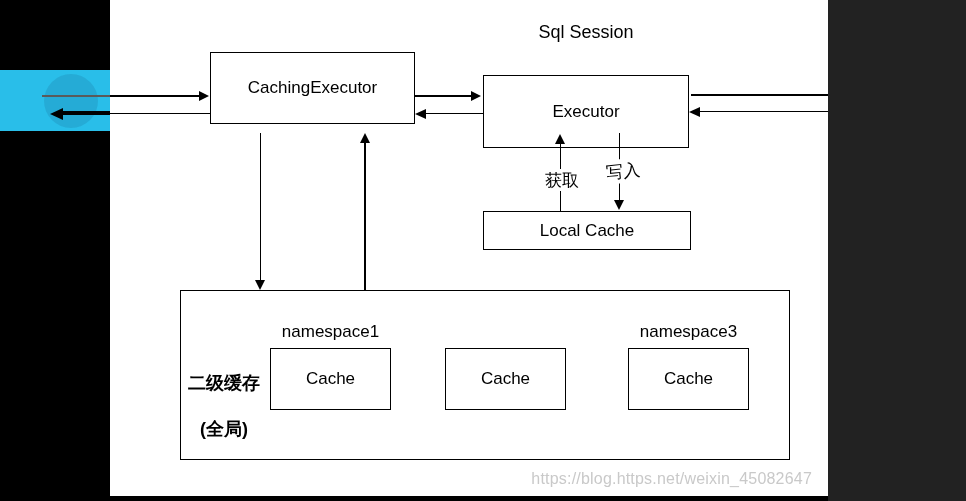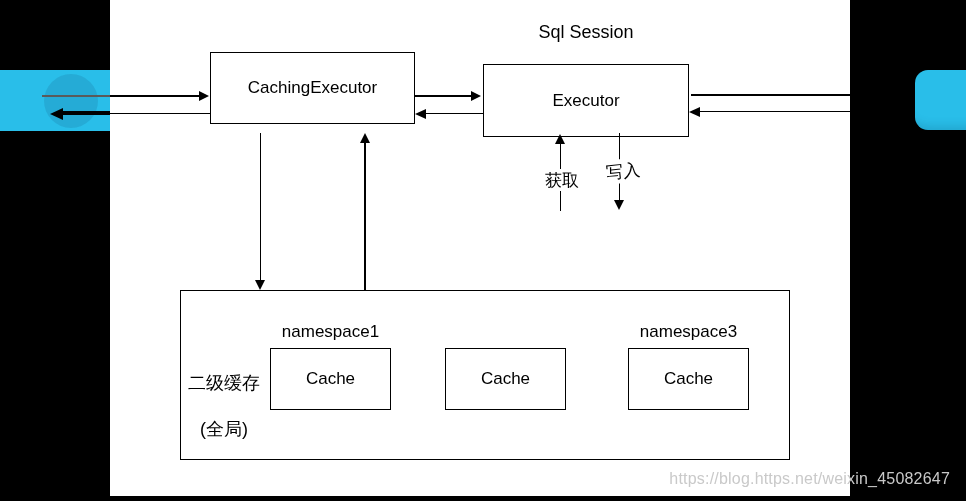--- a/index.html
+++ b/index.html
@@ -1,17 +1,17 @@
 <!DOCTYPE html>
 <html><head>
 <meta charset="utf-8">
 <style>
   html,body{margin:0;padding:0;background:#222;}
   .stage{
-    position:relative;width:966px;height:501px;background:#ffffff;
+    position:relative;width:828px;height:501px;background:#ffffff;
     overflow:hidden;font-family:"Liberation Sans","DejaVu Sans",sans-serif;color:#000;
   }
   .abs{position:absolute;}
   .letterbox{background:#000000;}
   .bar-left{left:0;top:0;width:110px;height:501px;z-index:1;}
   .bar-right{left:850px;top:0;width:116px;height:501px;z-index:1;}
   .bar-bottom{left:0;top:496px;width:966px;height:5px;z-index:1;}
   .cyan-left{left:0;top:70px;width:110px;height:61px;background:#29bee9;z-index:2;}
   .cyan-circle{left:44px;top:74px;width:54px;height:54px;border-radius:50%;
     background:rgba(20,90,130,0.18);z-index:2;}
@@ -50,24 +50,27 @@
   <div class="abs cyan-left"></div>
   <div class="abs cyan-circle"></div>
   <div class="abs cyan-cyl"></div>
 
   <div class="abs lbl title" style="left:500px;top:22px;width:172px;height:20px;">Sql Session</div>
 
   <div class="abs box" style="left:210px;top:52px;width:205px;height:72px;">
     <span>CachingExecutor</span>
   </div>
 
-  <div class="abs box" style="left:483px;top:64px;width:206px;height:73px;">
+  <div class="abs box" style="left:483px;top:75px;width:206px;height:73px;">
     <span>Executor</span>
   </div>
 
+  <div class="abs box" style="left:483px;top:211px;width:208px;height:39px;">
+    <span>Local Cache</span>
+  </div>
 
   <div class="abs hline gray" style="left:42px;top:95px;width:68px;"></div>
   <div class="abs hline" style="left:110px;top:95px;width:89px;"></div>
   <div class="abs ah ah-right" style="left:199px;top:90.5px;"></div>
 
   <div class="abs hline" style="left:62px;top:112.5px;width:148px;"></div>
   <div class="abs" style="left:63px;top:111px;width:47px;height:4px;background:#000;z-index:3;"></div>
   <div class="abs ah ah-left-big" style="left:50px;top:108px;"></div>
 
   <div class="abs hline" style="left:415px;top:95px;width:58px;"></div>
@@ -89,21 +92,21 @@
   <div class="abs lbl white-chip" style="left:599px;top:159px;width:44px;height:24px;transform:rotate(-6deg);">写入</div>
 
   <div class="abs vline" style="left:259.5px;top:133px;height:148px;"></div>
   <div class="abs ah ah-down" style="left:255px;top:280px;"></div>
 
   <div class="abs vline" style="left:364px;top:142px;height:148px;"></div>
   <div class="abs ah ah-up" style="left:359.5px;top:133px;"></div>
 
   <div class="abs bigbox" style="left:180px;top:290px;width:610px;height:170px;"></div>
 
-  <div class="abs l2label" style="left:183px;top:349px;width:82px;">
+  <div class="abs l2label" style="left:183px;top:349px;width:82px;font-weight:bold;">
     <span>二级缓存</span><br>
     <span>(全局)</span>
   </div>
 
   <div class="abs ns-label" style="left:270px;top:322px;width:121px;">namespace1</div>
   <div class="abs box" style="left:270px;top:348px;width:121px;height:62px;">
     <span>Cache</span>
   </div>
 
   <div class="abs box" style="left:445px;top:348px;width:121px;height:62px;">

